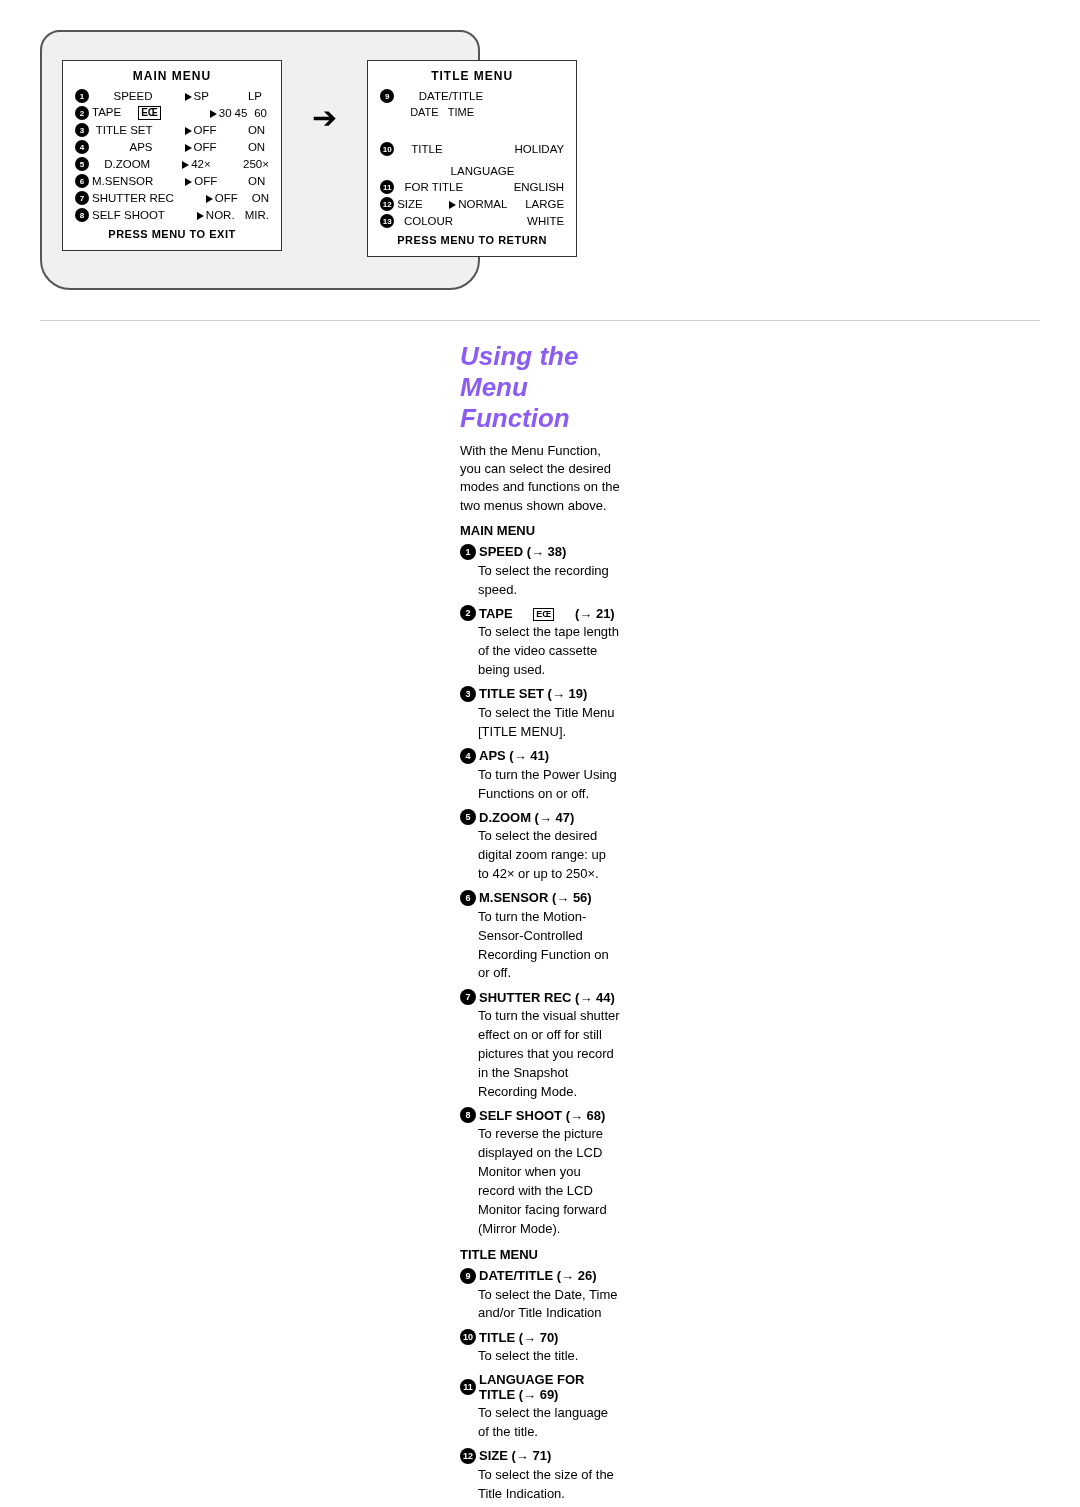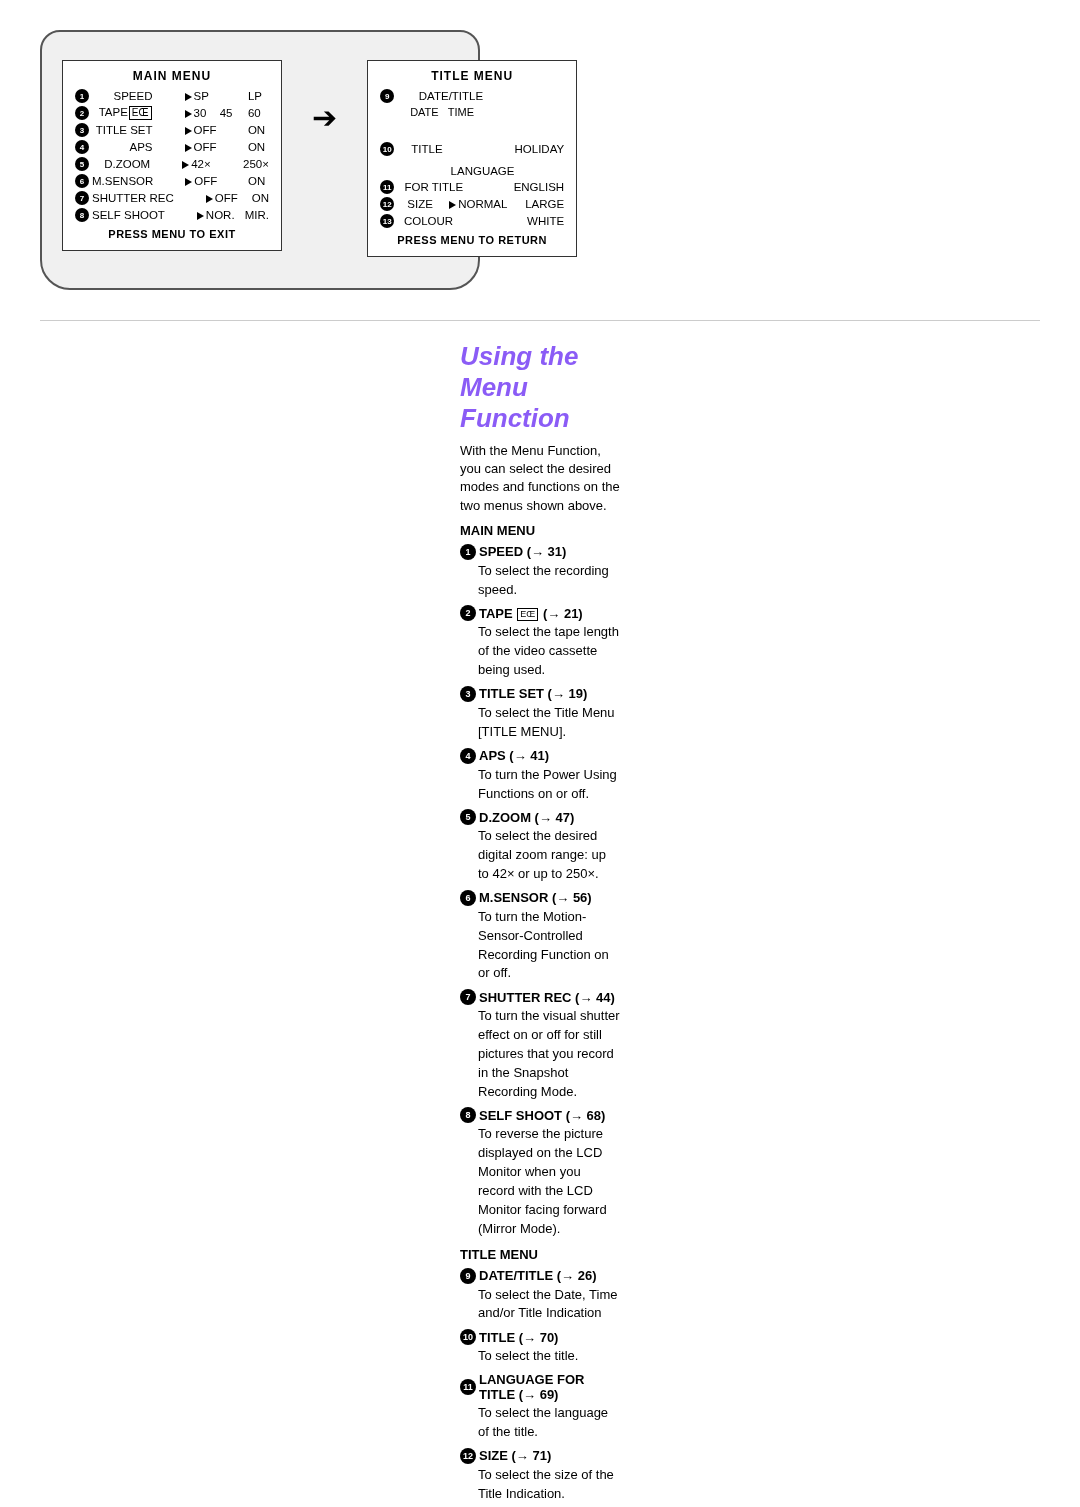--- a/index.html
+++ b/index.html
@@ -195,22 +195,22 @@
       vertical-align: middle;
     }
 
     .tape-icon {
       display: inline-block;
       font-size: 10px;
       border: 1px solid #000;
       padding: 0px 2px;
       font-style: normal;
       vertical-align: middle;
-      margin: 0 1px;
-      font-weight: normal;
+      margin: 0 17px;
+      font-weight: bold;
       line-height: 1.2;
     }
 
     .two-menus {
       display: flex;
       align-items: flex-start;
       gap: 30px;
     }
   </style>
 </head>
@@ -314,21 +314,21 @@
 
         <div class="menu-row">
           <span class="circle-num">11</span>
           <span style="width:70px; text-align:right; padding-right:4px;">FOR TITLE</span>
           <span style="flex:1"></span>
           <span>ENGLISH</span>
         </div>
 
         <div class="menu-row">
           <span class="circle-num">12</span>
-          <span style="width:50px; text-align:center; padding-right:4px;">SIZE</span>
+          <span style="width:50px; text-align:left; padding-right:4px;">SIZE</span>
           <span style="flex:1; padding-left:2px;"><span class="arrow-triangle"></span>NORMAL</span>
           <span>LARGE</span>
         </div>
 
         <div class="menu-row">
           <span class="circle-num">13</span>
           <span style="width:60px; text-align:right; padding-right:4px;">COLOUR</span>
           <span style="flex:1"></span>
           <span>WHITE</span>
         </div>
@@ -343,21 +343,21 @@
 
 <div class="bottom-section">
   <h1 class="page-title">Using the Menu Function</h1>
 
   <p class="intro-text">With the Menu Function, you can select the desired modes and functions on the two menus shown above.</p>
 
   <p class="section-header">MAIN MENU</p>
 
   <div class="item-heading">
     <span class="circle-num-large">1</span>
-    <span>SPEED (→ 31)</span>
+    <span>SPEED (→ 38)</span>
   </div>
   <p class="item-desc">To select the recording speed.</p>
 
   <div class="item-heading">
     <span class="circle-num-large">2</span>
     <span>TAPE <span class="tape-icon" style="font-size:9px;">EŒ</span> (→ 21)</span>
   </div>
   <p class="item-desc">To select the tape length of the video cassette being used.</p>
 
   <div class="item-heading">

